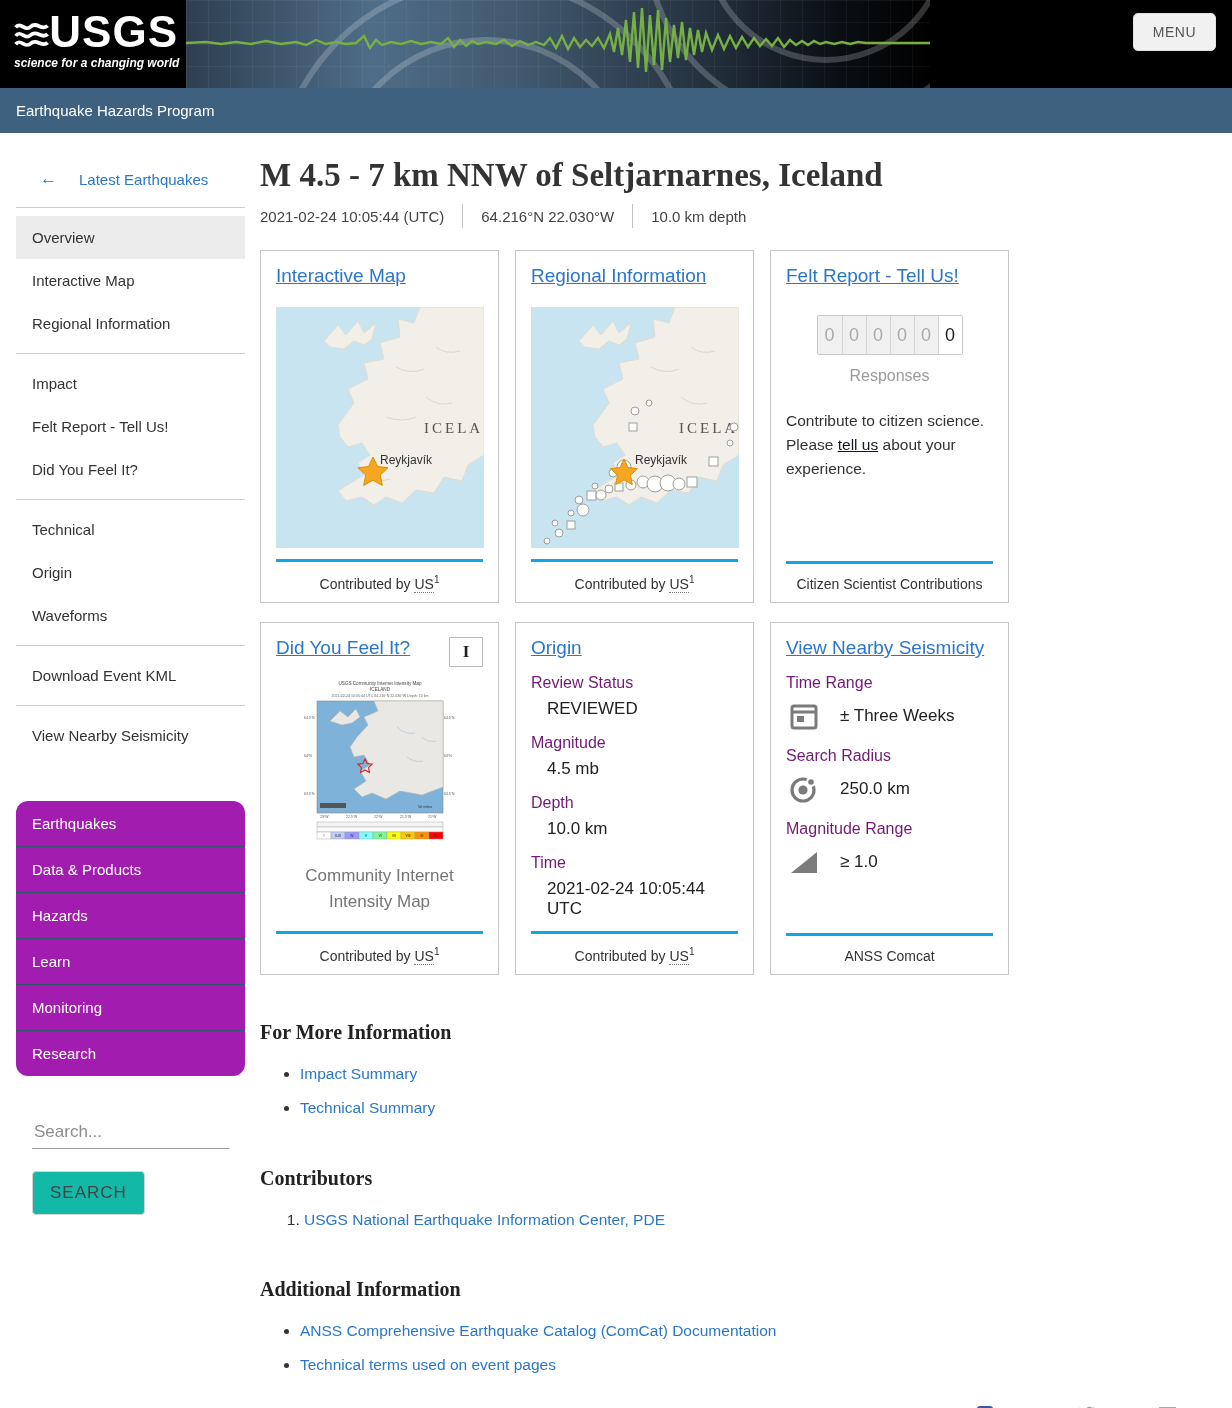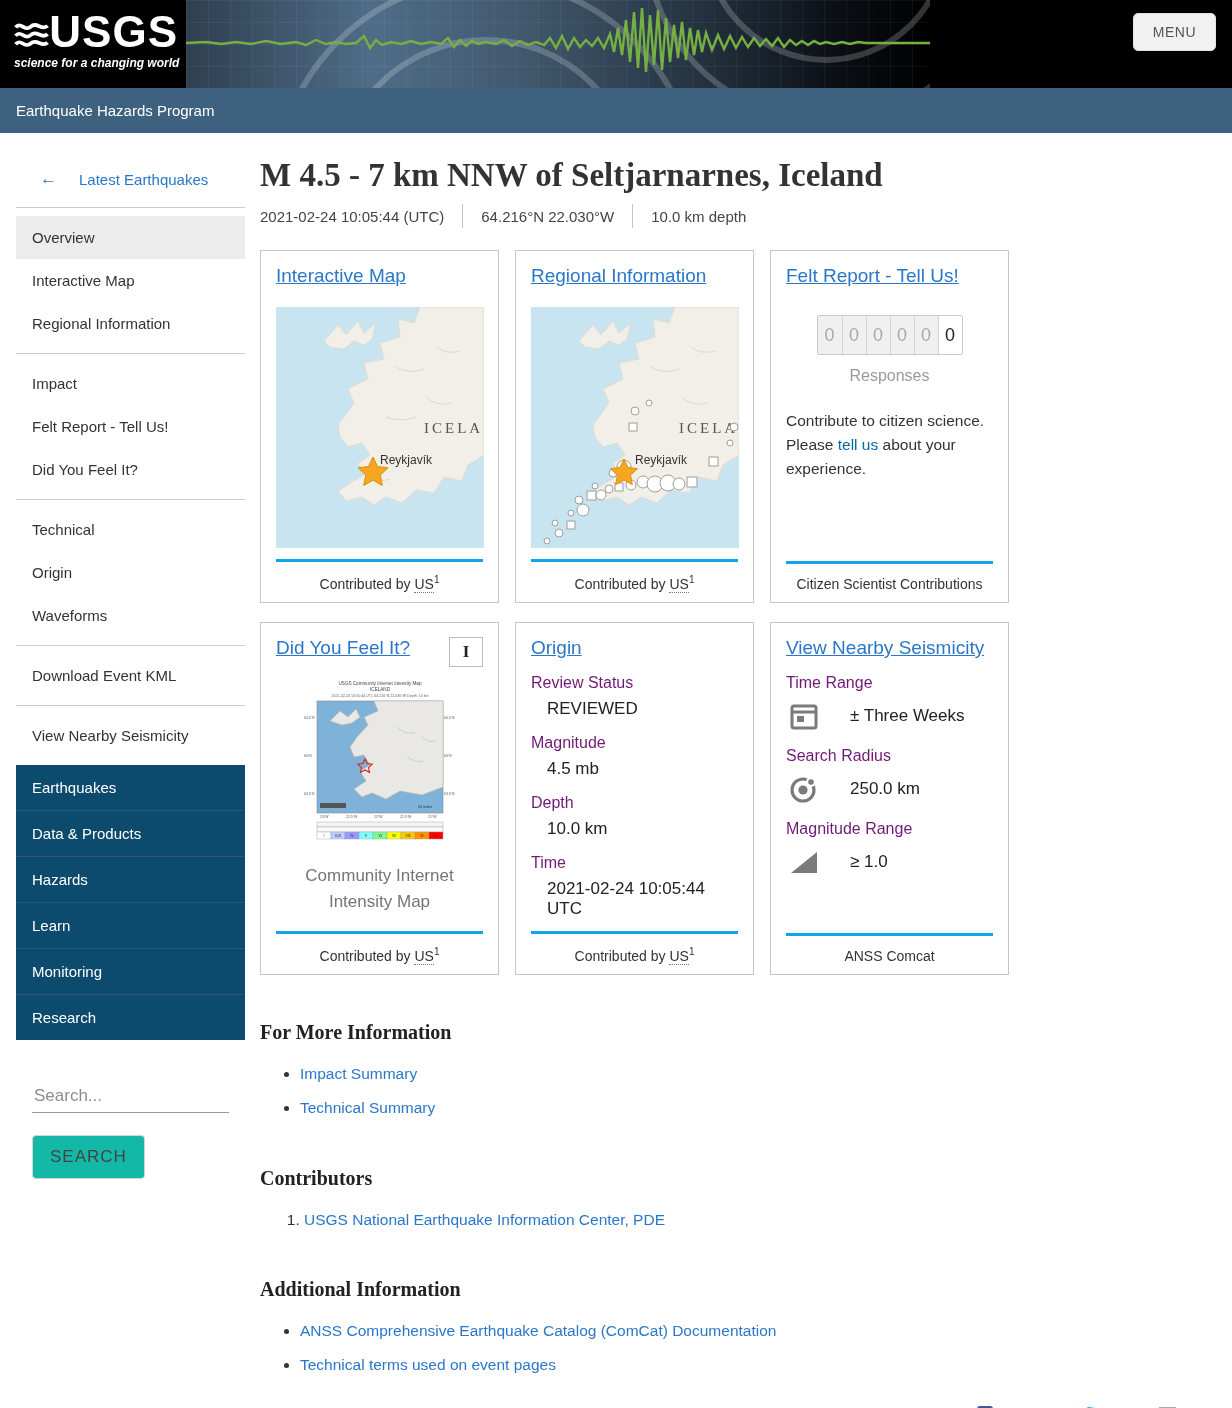--- a/index.html
+++ b/index.html
@@ -32,21 +32,21 @@
   .main { flex: 1; padding: 18px 16px 0 15px; }
 
   
   .back-link { display: flex; align-items: center; gap: 22px; padding: 10px 16px 18px 24px; color: #2a77c9; font-size: 15px; text-decoration: none; }
   .back-link .arrow { font-size: 17px; }
   .back-link .label { text-decoration: none; }
   .nav-group { border-top: 1px solid #ccc; padding: 8px 0; }
   .nav-group:first-of-type { border-top: 1px solid #ccc; }
   .event-nav a { display: block; padding: 13px 16px; color: #333; font-size: 15px; text-decoration: none; }
   .event-nav a.active { background: #ececec; }
-  .site-nav { background: #0c4a6e; }
+  .site-nav { margin-top: 36px; background: #a21caf; border-radius: 12px; }
   .site-nav a { display: block; padding: 14px 16px; color: #fff; font-size: 15px; text-decoration: none; border-bottom: 1px solid #35536d; }
   .site-nav a:last-child { border-bottom: none; }
   .search-area { margin-top: 40px; padding: 0 16px; }
   .search-input {
     width: 100%; border: none; border-bottom: 1px solid #999; font-size: 17px; color: #333;
     padding: 6px 2px; outline: none; background: transparent; font-family: "Liberation Sans", sans-serif;
   }
   .search-input::placeholder { color: #8d8d8d; }
   .search-button {
     margin-top: 22px; background: #14b8a6; border: 1px solid #d5d5d5; border-radius: 4px;
@@ -79,27 +79,27 @@
   .dyfi-caption { text-align: center; color: #757575; font-size: 17px; line-height: 1.5; margin-top: 8px; }
 
   
   .counter { display: flex; justify-content: center; margin-top: 28px; }
   .counter-boxes { display: flex; border: 1px solid #c9c9c9; border-radius: 2px; overflow: hidden; }
   .digit { width: 24px; height: 38px; display: flex; align-items: center; justify-content: center; font-size: 18px; background: #f0f0f0; color: #a9a9a9; border-left: 1px solid #d4d4d4; }
   .digit:first-child { border-left: none; }
   .digit.live { background: #fff; color: #222; }
   .counter-label { text-align: center; color: #9a9a9a; font-size: 16px; margin-top: 12px; }
   .felt-body { font-size: 15.5px; color: #333; line-height: 1.55; margin-top: 24px; }
-  .felt-body a { color: #0369a1; }
+  .felt-body a { color: #0f172a; text-decoration: underline; }
 
   
   .field { margin-top: 15px; }
   .field-label { color: #701a75; font-size: 16px; }
   .field-value { color: #222; font-size: 17px; margin-top: 7px; padding-left: 16px; }
-  .icon-row { display: flex; align-items: center; gap: 30px; margin-top: 8px; padding-left: 2px; }
+  .icon-row { display: flex; align-items: center; gap: 20px; margin-top: 8px; padding-left: 2px; }
   .icon-row .field-value { margin-top: 0; padding-left: 0; }
 
   
   .section-heading { font-family: "Liberation Serif", serif; font-size: 20px; font-weight: bold; color: #222; margin-top: 46px; }
   .link-list { margin: 18px 0 0 40px; }
   .link-list li { margin-bottom: 9px; font-size: 15.5px; line-height: 1.6; }
   .link-list a { color: #2a77c9; }
   ol.link-list { margin-left: 44px; }
   .bottom-row { display: flex; justify-content: space-between; align-items: center; margin-top: 28px; padding-bottom: 14px; }
   .bottom-row a { color: #2a77c9; font-size: 14px; text-decoration: underline; }

